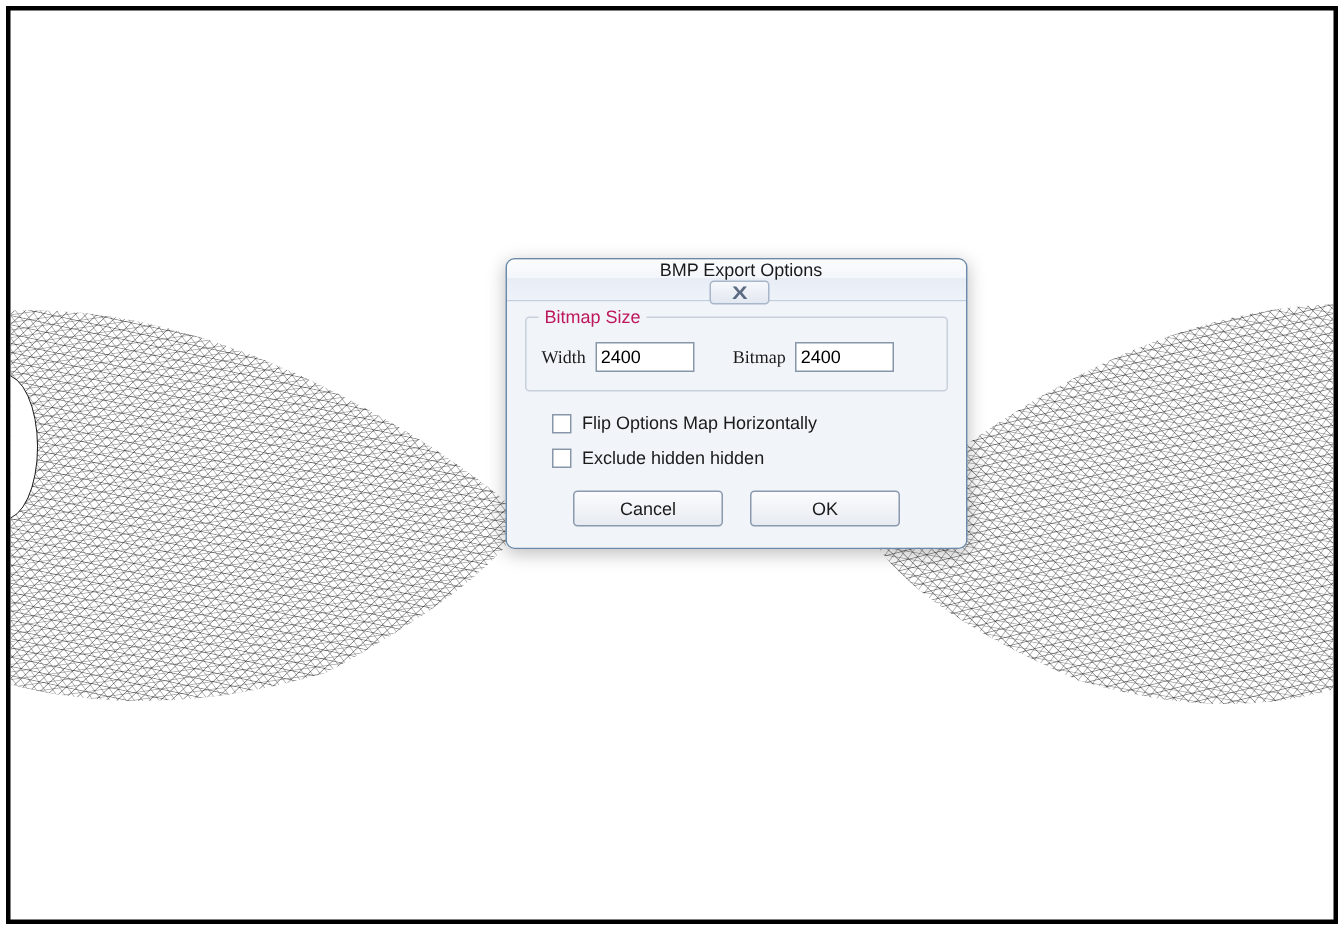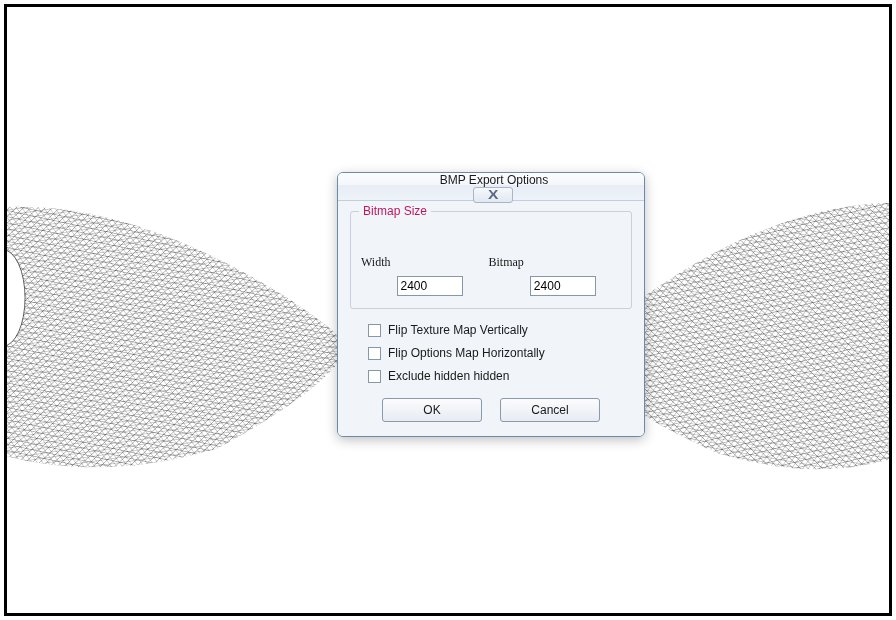--- a/index.html
+++ b/index.html
@@ -114,21 +114,20 @@
     }
     .size-input {
       width: 66px;
       height: 20px;
       border: 1px solid #8896a9;
       background: #ffffff;
       font-family: inherit;
       font-size: 12px;
       padding: 1px 3px;
       color: #000;
-      margin-top: 48px;
     }
     .checkbox-group {
       padding: 0 8px 6px 18px;
     }
     .checkbox-row {
       display: flex;
       align-items: center;
       gap: 7px;
       margin-bottom: 9px;
     }
@@ -210,37 +209,33 @@
           <input class="size-input" value="2400" style="">
           <span class="spacer"></span>
           <span class="size-label">Bitmap</span>
           <input class="size-input" value="2400" style="">
         </div>
       </div>
 
       <div class="checkbox-group">
         <div class="checkbox-row">
           <div class="checkbox-box"></div>
-          <span class="checkbox-label">Flip Texture Map Vertically</span>
-        </div>
-        <div class="checkbox-row">
-          <div class="checkbox-box"></div>
           <span class="checkbox-label">Flip Options Map Horizontally</span>
         </div>
         <div class="checkbox-row">
           <div class="checkbox-box"></div>
           <span class="checkbox-label">Exclude hidden hidden</span>
         </div>
       </div>
 
       <div class="button-row">
         <div class="dialog-button">
+          <span>Cancel</span>
+        </div>
+        <div class="dialog-button">
           <span>OK</span>
-        </div>
-        <div class="dialog-button">
-          <span>Cancel</span>
         </div>
       </div>
 
     </div>
   </div>
 
 </div>
 
 </body></html>

